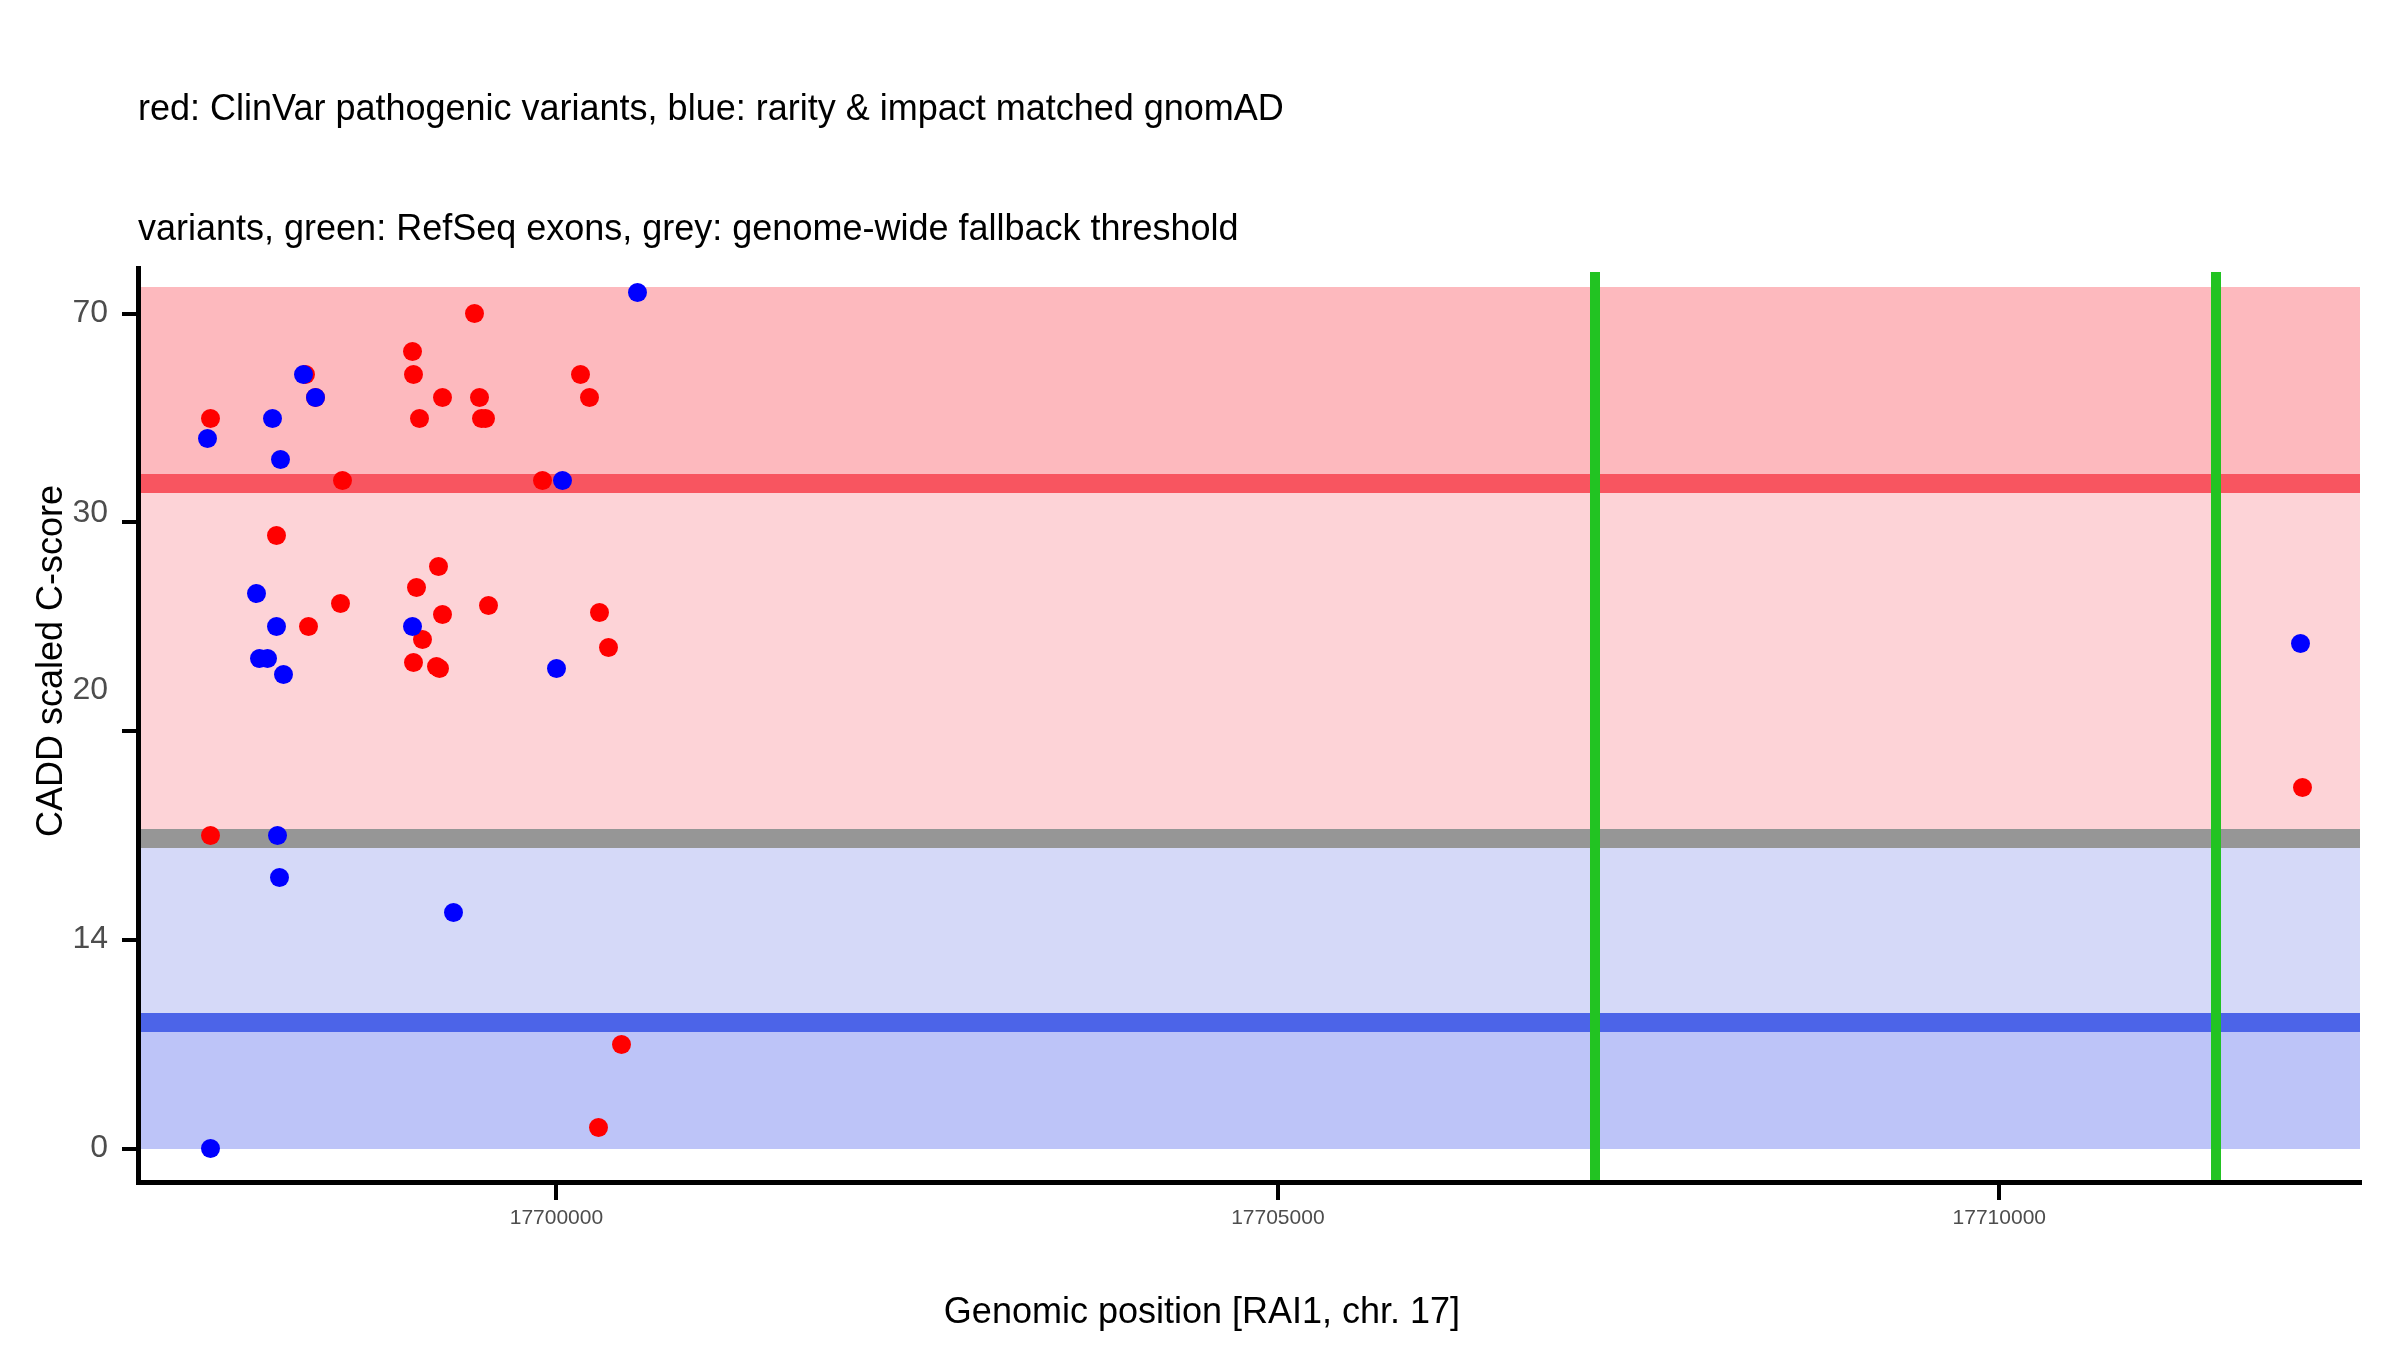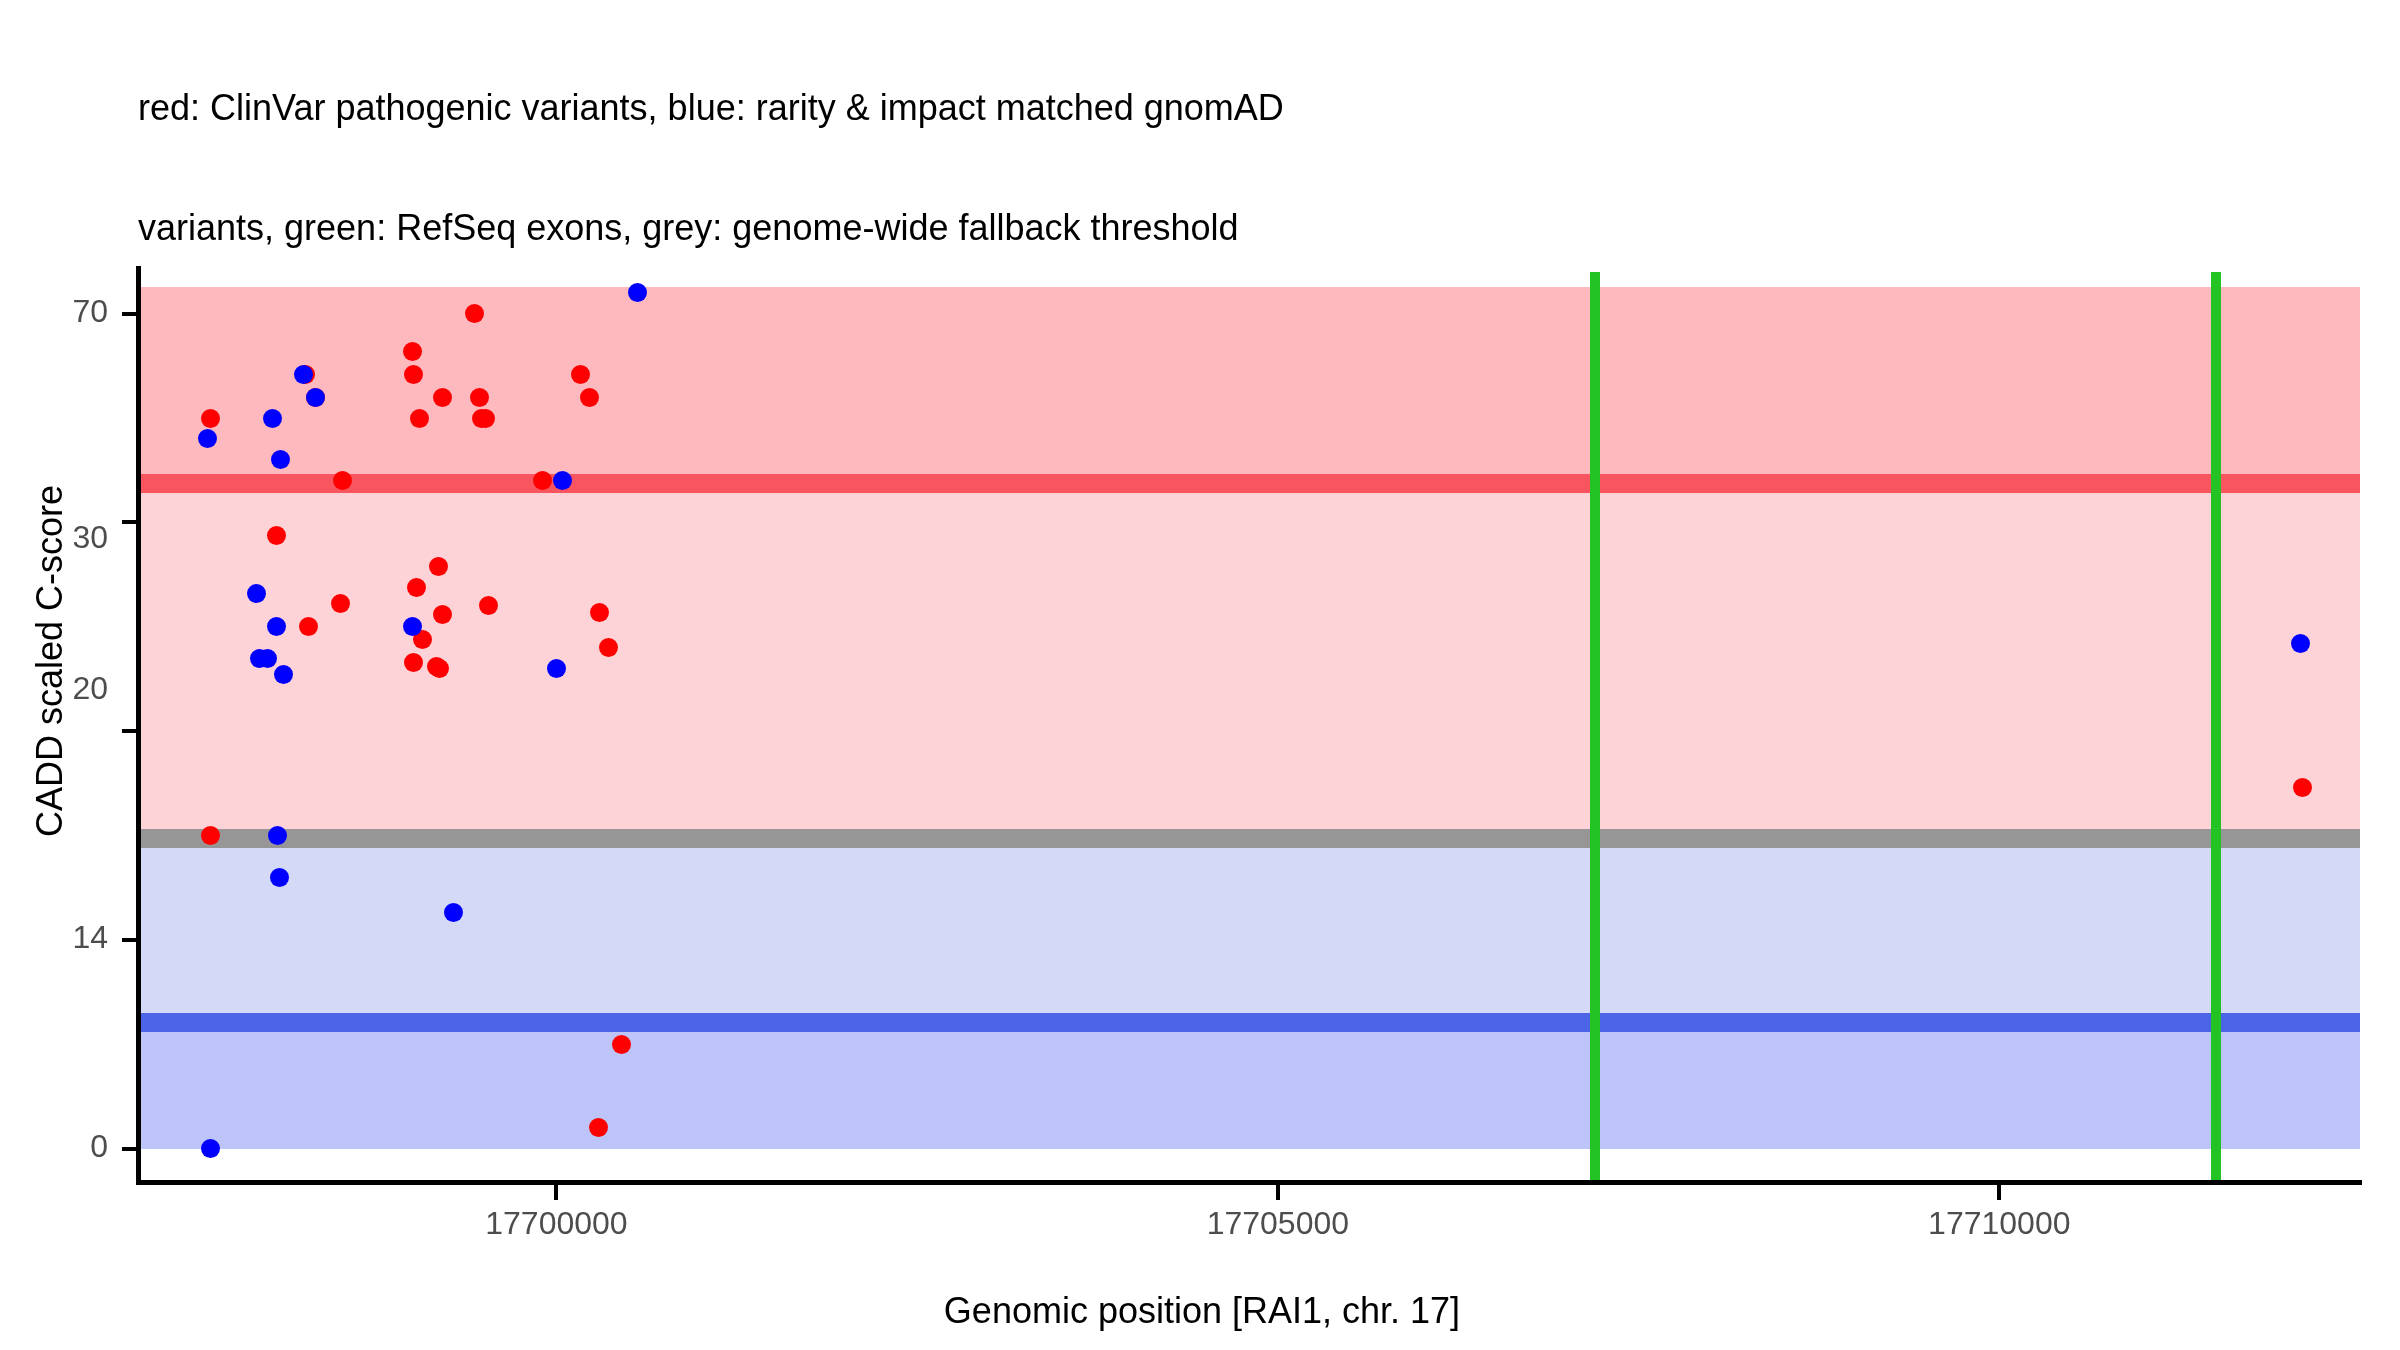--- a/index.html
+++ b/index.html
@@ -69,21 +69,21 @@
   }
   .xtick{
     position:absolute;
     top:1185px;
     width:4px;height:15px;
     background:#000000;
   }
   .xlabel{
     position:absolute;
     top:1205px;
-    font-size:32px;
+    font-size:21px;
     color:#4d4d4d;
     text-align:center;
     white-space:nowrap;
     transform:translateX(-50%);
   }
   #y-axis-title{
     position:absolute;
     left:-330px;
     top:640px;
     width:760px;
@@ -176,21 +176,21 @@
 <div id="y-axis-line"></div>
 <div id="x-axis-line"></div>
 <div id="tick-layer">
     <div class="ytick" style="top: 1146.69px;"></div>
     <div class="ylabel" style="top: 1127.69px;">0</div>
     <div class="ytick" style="top: 937.954px;"></div>
     <div class="ylabel" style="top: 918.954px;">14</div>
     <div class="ytick" style="top: 729.218px;"></div>
     <div class="ylabel" style="top: 670px;">20</div>
     <div class="ytick" style="top: 520.483px;"></div>
-    <div class="ylabel" style="top: 519px;">30</div>
+    <div class="ylabel" style="top: 493px;">30</div>
     <div class="ytick" style="top: 311.747px;"></div>
     <div class="ylabel" style="top: 292.747px;">70</div>
     <div class="xtick" style="left: 554.429px;"></div>
     <div class="xlabel" style="left: 556.429px;">17700000</div>
     <div class="xtick" style="left: 1275.86px;"></div>
     <div class="xlabel" style="left: 1277.86px;">17705000</div>
     <div class="xtick" style="left: 1997.29px;"></div>
     <div class="xlabel" style="left: 1999.29px;">17710000</div>
   </div>
 

